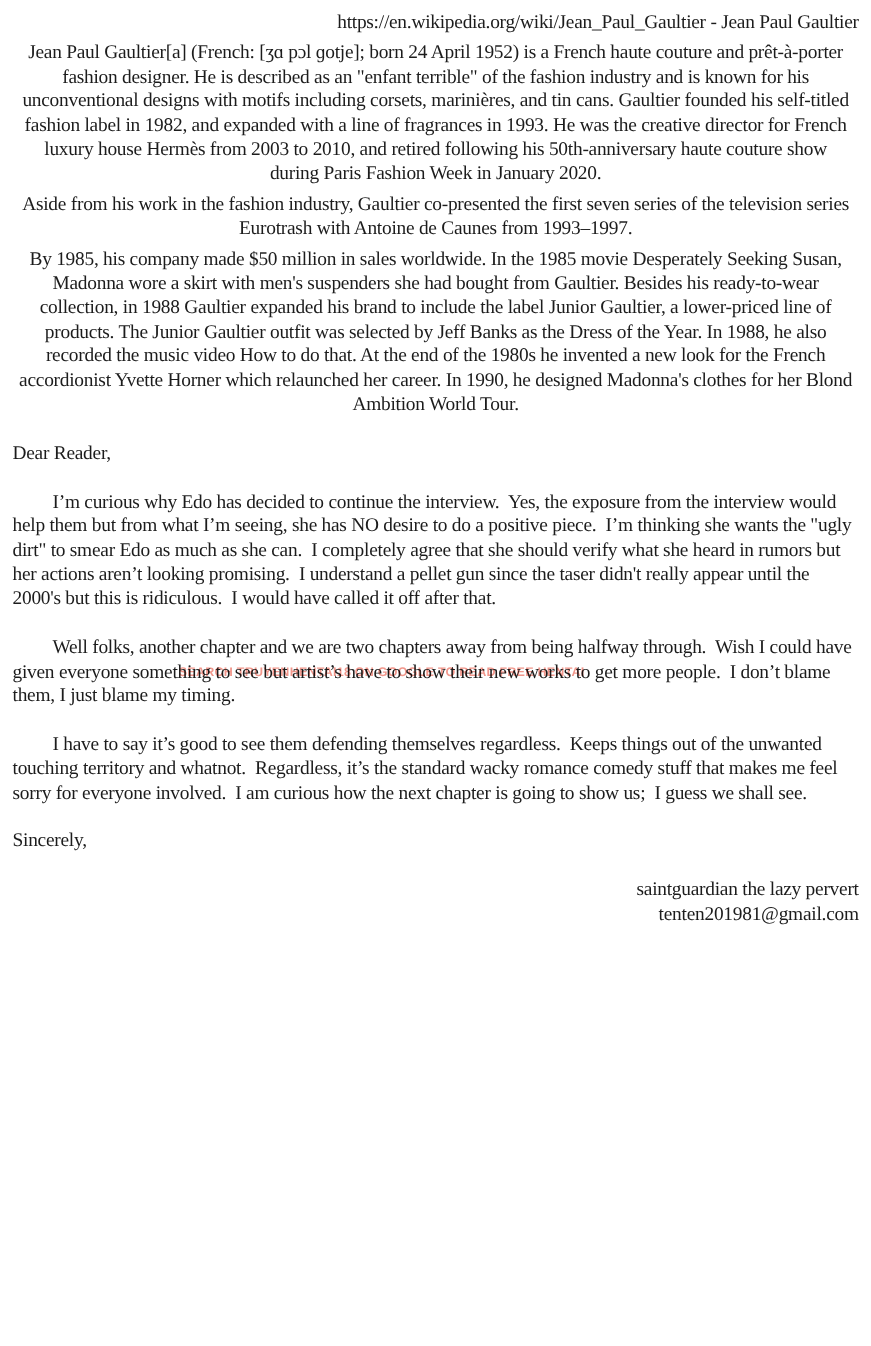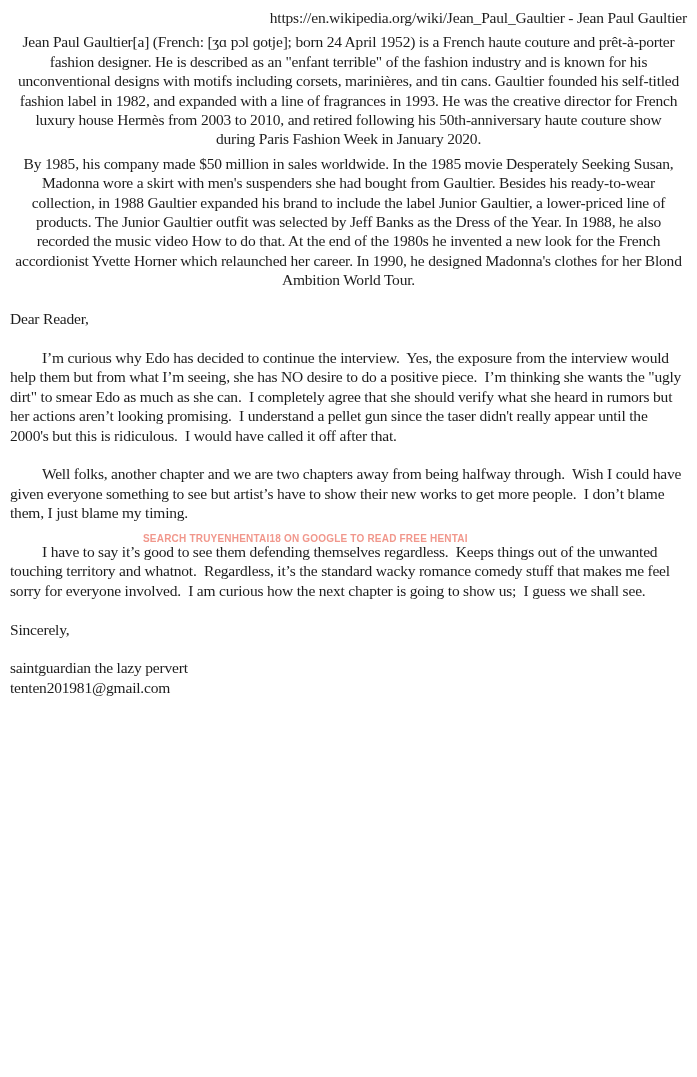--- a/index.html
+++ b/index.html
@@ -39,20 +39,21 @@
     text-indent: 32px;
   }
   .salutation, .closing {
     text-indent: 0;
   }
   .sig {
     margin-top: 19.4px;
   }
   .sig div {
     margin: 0;
+    text-align: right;
   }
   .watermark {
     position: absolute;
     left: 143px;
     top: 532px;
     font-family: "Liberation Sans", "DejaVu Sans", sans-serif;
     font-weight: bold;
     font-size: 10px;
     line-height: 14px;
     letter-spacing: 0.2px;
@@ -65,20 +66,21 @@
 </style>
 </head>
 <body>
 
 <main class="page">
 
   <div class="source-line">https://en.wikipedia.org/wiki/Jean_Paul_Gaultier - Jean Paul Gaultier</div>
 
   <section class="wiki">
     <p>Jean Paul Gaultier[a] (French: [ʒɑ pɔl ɡotje]; born 24 April 1952) is a French haute couture and prêt-à-porter fashion designer. He is described as an "enfant terrible" of the fashion industry and is known for his unconventional designs with motifs including corsets, marinières, and tin cans. Gaultier founded his self-titled fashion label in 1982, and expanded with a line of fragrances in 1993. He was the creative director for French luxury house Hermès from 2003 to 2010, and retired following his 50th-anniversary haute couture show during Paris Fashion Week in January 2020.</p>
+    <p>Aside from his work in the fashion industry, Gaultier co-presented the first seven series of the television series Eurotrash with Antoine de Caunes from 1993–1997.</p>
     <p>By 1985, his company made $50 million in sales worldwide. In the 1985 movie Desperately Seeking Susan, Madonna wore a skirt with men's suspenders she had bought from Gaultier. Besides his ready-to-wear collection, in 1988 Gaultier expanded his brand to include the label Junior Gaultier, a lower-priced line of products. The Junior Gaultier outfit was selected by Jeff Banks as the Dress of the Year. In 1988, he also recorded the music video How to do that. At the end of the 1980s he invented a new look for the French accordionist Yvette Horner which relaunched her career. In 1990, he designed Madonna's clothes for her Blond Ambition World Tour.</p>
   </section>
 
   <section class="letter">
     <p class="salutation">Dear Reader,</p>
     <p class="indent">I’m curious why Edo has decided to continue the interview.  Yes, the exposure from the interview would help them but from what I’m seeing, she has NO desire to do a positive piece.  I’m thinking she wants the "ugly dirt" to smear Edo as much as she can.  I completely agree that she should verify what she heard in rumors but her actions aren’t looking promising.  I understand a pellet gun since the taser didn't really appear until the 2000's but this is ridiculous.  I would have called it off after that.</p>
     <p class="indent">Well folks, another chapter and we are two chapters away from being halfway through.  Wish I could have given everyone something to see but artist’s have to show their new works to get more people.  I don’t blame them, I just blame my timing.</p>
     <p class="indent">I have to say it’s good to see them defending themselves regardless.  Keeps things out of the unwanted touching territory and whatnot.  Regardless, it’s the standard wacky romance comedy stuff that makes me feel sorry for everyone involved.  I am curious how the next chapter is going to show us;  I guess we shall see.</p>
     <p class="closing">Sincerely,</p>
     <div class="sig">

